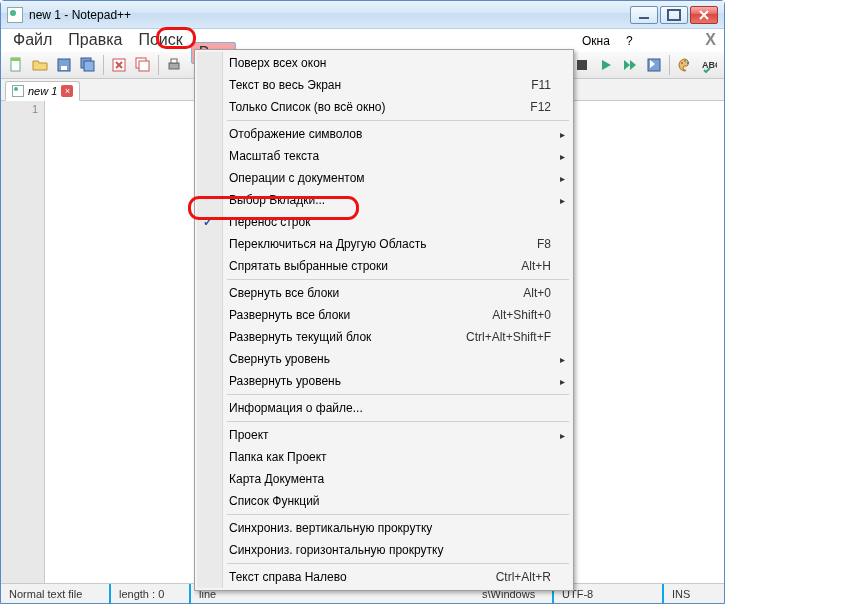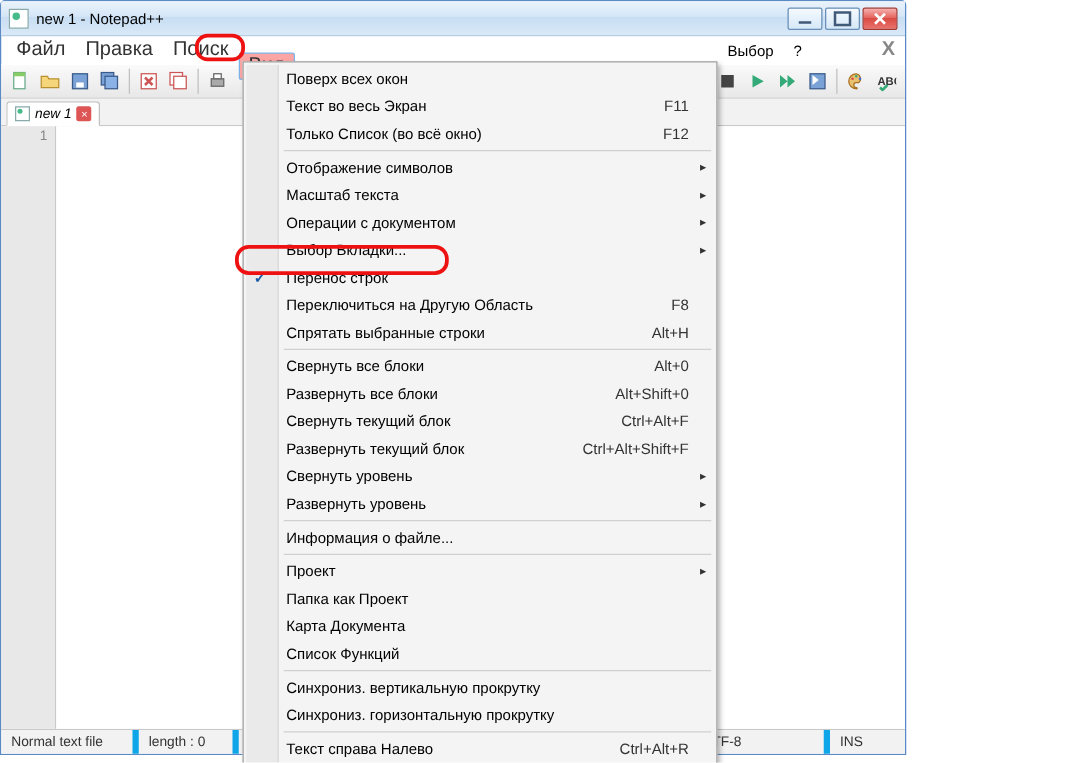--- a/index.html
+++ b/index.html
@@ -39,21 +39,21 @@
   .tab .file-icon::after{content:"";position:absolute;left:1px;top:1px;width:4px;height:4px;background:#4b8;border-radius:50%;}
   .tab .tab-close { width:12px; height:12px; background:#d55; color:#fff; font-size:9px; display:flex; align-items:center; justify-content:center; border-radius:2px; cursor:pointer;}
 
   
   .editor-area { display:flex; height: calc(100% - 28px - 22px - 28px - 22px - 20px); }
   .gutter { width:44px; background:#e8e8e8; border-right:1px solid #c9c9c9; font-size:11px; color:#888; text-align:right; padding:2px 6px 0 0;}
   .editor { flex:1; background:#fff; }
 
   
   .statusbar { height:20px; background:#f2f2f2; border-top:1px solid #c9c9c9; display:flex; align-items:center; font-size:11px; color:#333;}
-  .sb-cell { padding:0 8px; border-right:5px solid #0ea5e9; height:100%; display:flex; align-items:center; white-space:nowrap;}
+  .sb-cell { padding:0 8px; border-right:2px solid #0ea5e9; height:100%; display:flex; align-items:center; white-space:nowrap;}
 
   
   .dropdown { position:absolute; left:193px; top:48px; width:380px; background:#f4f4f4; border:1px solid #a0a0a0; box-shadow:2px 2px 4px rgba(0,0,0,0.3); z-index:50; font-size:12px; padding:2px;}
   .dd-gutter-bg { position:absolute; left:2px; top:2px; bottom:2px; width:26px; background:#eaeaea; border-right:1px solid #d8d8d8;}
   .dd-item { position:relative; height:22px; display:flex; align-items:center; padding-left:32px; padding-right:20px; cursor:pointer;}
   .dd-item .shortcut { margin-left:auto; color:#333; }
   .dd-item .sub-arrow { position:absolute; right:6px; font-size:10px; color:#333;}
   .dd-item .check { position:absolute; left:6px; color:#1a5aa8; font-weight:bold;}
   .dd-sep { height:1px; background:#d0d0d0; margin:2px 2px 2px 30px; position:relative;}
   .ring2 { position:absolute; left:187px; top:195px; width:171px; height:24px; border:3px solid #e11; border-radius:11px; z-index:60; pointer-events:none;}
@@ -82,21 +82,21 @@
 
   <div class="menubar">
     <div class="menu-item">Файл</div>
     <div class="menu-item">Правка</div>
     <div class="menu-item">Поиск</div>
     <div class="menu-item open">Вид</div>
     <div class="x-close">X</div>
   </div>
 
   <div class="peek-menu">
-    <span>Выбор</span>
+    <span>Окна</span>
     <span>?</span>
   </div>
 
   <div class="toolbar">
     <div class="tb-btn">
         <svg viewBox="0 0 16 16">
           <rect x="3" y="1" width="9" height="13" fill="#fff" stroke="#6a8"></rect>
           <rect x="3" y="1" width="9" height="3" fill="#8c6"></rect>
         </svg>
       </div>
@@ -264,24 +264,20 @@
     <div class="dd-sep"></div>
     <div class="dd-item">
         <span>Свернуть все блоки</span>
         <span class="shortcut">Alt+0</span>
       </div>
     <div class="dd-item">
         <span>Развернуть все блоки</span>
         <span class="shortcut">Alt+Shift+0</span>
       </div>
     <div class="dd-item">
-        <span>Свернуть текущий блок</span>
-        <span class="shortcut">Ctrl+Alt+F</span>
-      </div>
-    <div class="dd-item">
         <span>Развернуть текущий блок</span>
         <span class="shortcut">Ctrl+Alt+Shift+F</span>
       </div>
     <div class="dd-item">
         <span>Свернуть уровень</span>
         <span class="sub-arrow">▸</span>
       </div>
     <div class="dd-item">
         <span>Развернуть уровень</span>
         <span class="sub-arrow">▸</span>

